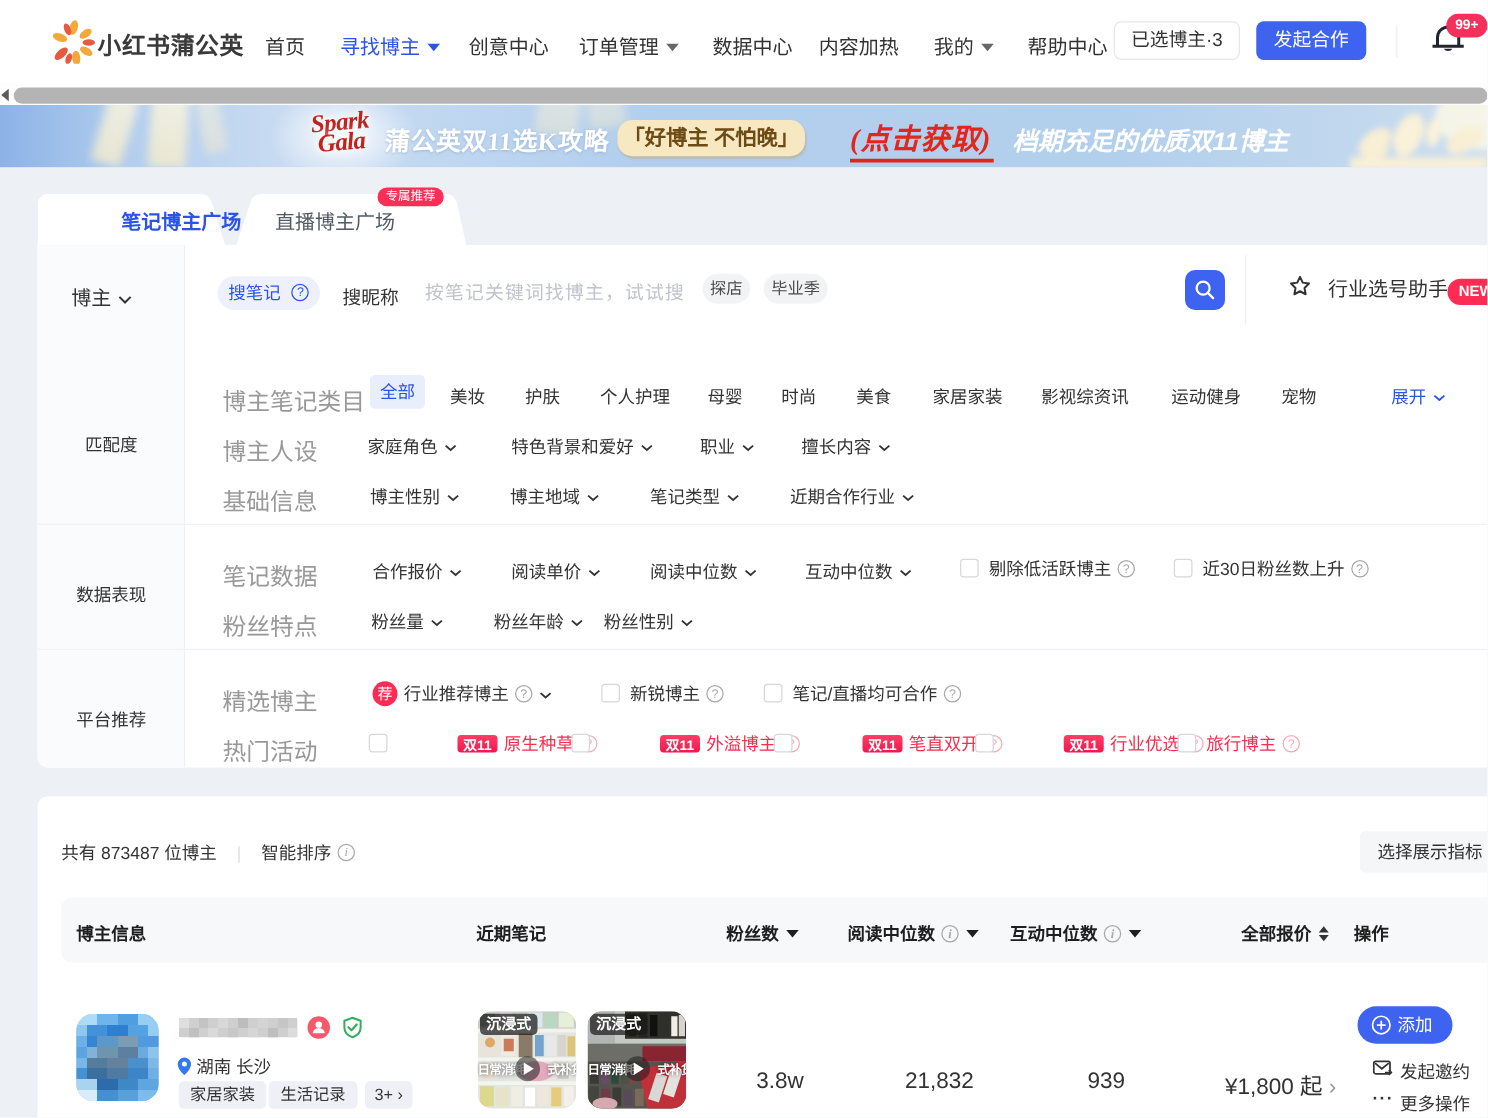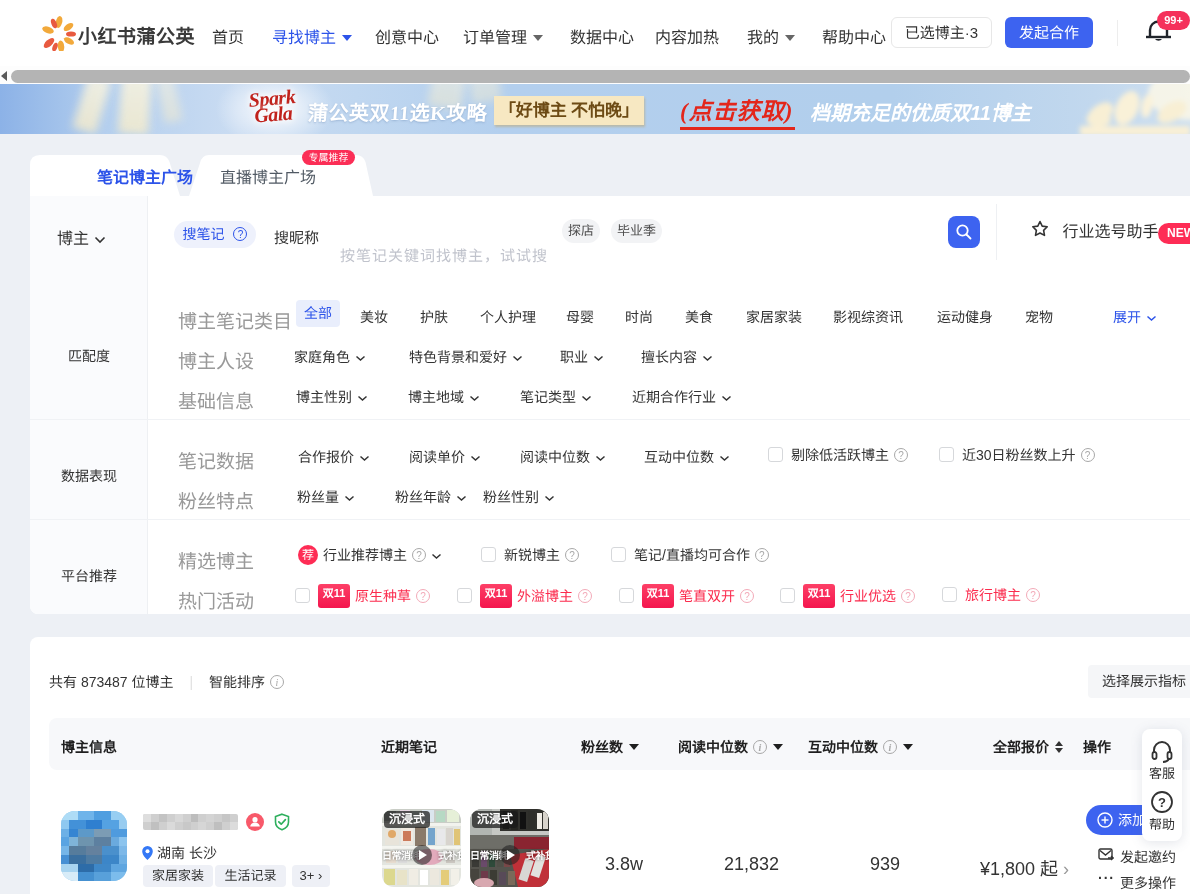--- a/index.html
+++ b/index.html
@@ -19,21 +19,21 @@
 #badge99 { position:absolute; left:1157px; top:11px; min-width:33px; height:19px; background:#f5315b; border-radius:10px; color:#fff; font-size:11px; font-weight:bold; line-height:19px; text-align:center; padding:0 5px; z-index:3; }
 
 #hscroll { position:absolute; left:0; top:66px; width:1190px; height:18px; background:#fdfdfd; }
 #hscroll .thumb { position:absolute; left:11px; top:4px; height:13px; width:1179px; background:#b4b4b4; }
 #hscroll .larr { position:absolute; left:1px; top:5px; width:0; height:0; border-top:5px solid transparent; border-bottom:5px solid transparent; border-right:6px solid #5a5a5a; }
 
 #banner { position:absolute; left:0; top:84px; width:1190px; height:50px; background:linear-gradient(90deg,#8cb2e7 0%,#b4cfee 9%,#cadcf2 20%,#c0d7f0 30%,#b3cfee 42%,#b2cfec 75%,#c2d8ee 92%,#cfe0f0 100%); overflow:hidden; }
 .ray { position:absolute; background:linear-gradient(180deg,#fdf7e2,#f6ecca); opacity:.8; filter:blur(4px); }
 #spark { position:absolute; left:241px; top:6px; width:64px; height:42px; font-family:"Liberation Serif", serif; font-style:italic; font-weight:bold; color:#c0221c; font-size:20px; line-height:16px; text-align:center; transform:rotate(-5deg); letter-spacing:-.5px; text-shadow:0 0 6px #fff,0 0 10px #fff; }
 #bannert1 { position:absolute; left:308px; top:13px; font-family:"Liberation Serif", serif; font-weight:bold; font-size:20px; color:#fff; letter-spacing:.5px; white-space:nowrap; transform:skewX(-4deg); text-shadow:0 1px 2px rgba(120,150,190,.5); }
-#bannerbox { position:absolute; left:494px; top:12px; width:150px; height:29px; background:#f7e8c2; border-radius:0; color:#6d4b15; font-family:"Liberation Serif", serif; font-weight:bold; font-size:17px; line-height:29px; text-align:center; white-space:nowrap; box-shadow:1px 2px 2px rgba(190,160,90,.45); }
+#bannerbox { position:absolute; left:494px; top:12px; width:150px; height:29px; background:#f7e8c2; border-radius:12px; color:#6d4b15; font-family:"Liberation Serif", serif; font-weight:bold; font-size:17px; line-height:29px; text-align:center; white-space:nowrap; box-shadow:1px 2px 2px rgba(190,160,90,.45); }
 #bannerred { position:absolute; left:680px; top:8px; color:#e3261b; font-weight:bold; font-style:italic; font-size:23px; border-bottom:3px solid #e3261b; padding:0 2px 1px 0; white-space:nowrap; font-family:"Liberation Serif", serif; letter-spacing:1px; }
 #bannert2 { position:absolute; left:810px; top:13px; font-weight:bold; font-size:20px; color:#fff; font-style:italic; white-space:nowrap; letter-spacing:0; }
 
 #main { position:absolute; left:0; top:134px; width:1190px; height:760px; background:#edf0f5; }
 
 .tab { position:absolute; top:21px; height:41px; background:#fff; }
 #tab1 { left:30px; width:150px; clip-path:path('M0 10 Q0 0 10 0 L130 0 Q137 0 139.5 7 L150 41 L0 41 Z'); }
 #tab1t { position:absolute; left:97px; top:30px; font-size:16px; font-weight:bold; color:#2c53e9; }
 #tab2 { left:189px; width:184px; clip-path:path('M11 8 Q13 0 20 0 L167 0 Q174 0 176.5 7 L184 41 L0 41 Z'); }
 #tab2t { position:absolute; left:220px; top:30px; font-size:16px; color:#515a64; }
@@ -41,36 +41,36 @@
 
 #card1 { position:absolute; left:30px; top:62px; width:1230px; height:418px; background:#fff; border-radius:0 8px 8px 8px; }
 #leftstrip { position:absolute; left:0; top:0; width:118px; height:418px; background:#fafbfd; border-right:1px solid #eef0f3; border-radius:0 0 0 8px; }
 .seclabel { position:absolute; left:0; width:118px; text-align:center; font-size:14px; color:#333; }
 .chev { display:inline-block; vertical-align:middle; margin-left:5px; }
 .chev svg { display:block; }
 
 #bozhu { position:absolute; left:27px; top:29px; font-size:16px; color:#333; }
 #pill-swj { position:absolute; left:144px; top:25px; width:82px; height:27px; background:#eef1fc; border-radius:14px; color:#2c53e9; font-size:14px; text-align:center; line-height:27px; }
 #snick { position:absolute; left:244px; top:30px; font-size:15px; color:#333; }
-#sph { position:absolute; left:310px; top:48px; font-size:15px; color:#c0c3cc; letter-spacing:1px;}
+#sph { position:absolute; left:310px; top:26px; font-size:15px; color:#c0c3cc; letter-spacing:1px;}
 .stag { position:absolute; top:23px; height:24px; background:#f2f3f5; border-radius:12px; font-size:13px; color:#4c4c4c; line-height:24px; padding:0 6px; }
 #sbtn { position:absolute; left:918px; top:20px; width:32px; height:32px; background:#3d63f0; border-radius:8px; }
 #sdiv { position:absolute; left:966px; top:8px; width:1px; height:56px; background:#eef0f3; }
 #assist { position:absolute; left:1000px; top:22px; }
 #assist .t { font-size:16px; color:#333; vertical-align:middle; margin-left:8px;margin-top:45px;}
 #newbadge { position:absolute; left:1128px; top:27px; width:46px; height:21px; background:#fe2c55; border-radius:11px; color:#fff; font-weight:bold; font-size:12px; text-align:center; line-height:21px; }
 
 .flabel { position:absolute; left:148px; font-size:19px; color:#999; }
 .fitem { position:absolute; font-size:14px; color:#333; white-space:nowrap; }
 .pill-all { position:absolute; background:#e9eefc; color:#2c53e9; border-radius:4px; font-size:14px; text-align:center; }
 .hr { position:absolute; left:0; width:1230px; height:1px; background:#f0f2f5; }
 .cb { display:inline-block; width:15px; height:15px; border:1px solid #d6d8db; border-radius:3px; background:#fff; vertical-align:middle; margin-right:8px; margin-bottom:3px; }
 .qm { display:inline-block; width:14px; height:14px; border:1px solid #a8a8a8; border-radius:50%; color:#a8a8a8; font-size:10px; line-height:13px; text-align:center; vertical-align:middle; margin-left:5px; margin-bottom:3px; }
 .tag-blue { display:inline-block; height:22px; background:#63c2ee; border-radius:4px; color:#fff; font-size:13px; line-height:22px; padding:0 6px; vertical-align:middle; margin-right:4px; margin-bottom:2px;}
-.tag-11 { display:inline-block; width:32px; height:24px; background:linear-gradient(180deg,#fd3f66,#f4164e); border-radius:3px; color:#fff; font-size:11px; font-weight:bold; text-align:center; line-height:18px; vertical-align:middle; margin-right:5px; margin-bottom:2px; }
+.tag-11 { display:inline-block; width:32px; height:14px; background:linear-gradient(180deg,#fd3f66,#f4164e); border-radius:3px; color:#fff; font-size:11px; font-weight:bold; text-align:center; line-height:18px; vertical-align:middle; margin-right:5px; margin-bottom:2px;margin-left:48px; }
 .red { color:#fb2c4e; }
 .qm-red { border-color:#f3aab8; color:#f3aab8; }
 .badge-jian { display:inline-block; width:20px; height:20px; background:#fe2c55; border-radius:50%; color:#fff; font-size:12px; text-align:center; line-height:20px; vertical-align:middle; margin-right:5px; margin-bottom:2px; }
 
 #card2 { position:absolute; left:30px; top:503px; width:1230px; height:300px; background:#fff; border-radius:8px; }
 #cnt { position:absolute; left:19px; top:34px; font-size:14px; color:#333; }
 #btn-metric { position:absolute; left:1058px; top:28px; width:160px; height:33px; background:#f5f6f8; border-radius:4px; font-size:14px; color:#333; line-height:33px; padding-left:14px; }
 #thead { position:absolute; left:19px; top:81px; width:1201px; height:52px; background:#f7f8fa; border-radius:8px; }
 .th { position:absolute; top:18px; font-size:14px; font-weight:bold; color:#1f1f1f; white-space:nowrap; }
 .tri-dn { display:inline-block; width:0; height:0; border-left:5px solid transparent; border-right:5px solid transparent; border-top:6px solid #1f1f1f; vertical-align:middle; margin-left:6px; margin-bottom:2px;}
@@ -465,28 +465,14 @@
           <line x1="4.5" y1="8" x2="11.5" y2="8" stroke="#fff" stroke-width="1.4"></line>
         </svg>添加</div>
     <div id="invite"><svg style="position:absolute;left:-22px;top:2px" width="16" height="13" viewBox="0 0 16 13">
           <rect x="1" y="1" width="13" height="10" rx="1.5" fill="none" stroke="#333" stroke-width="1.4"></rect>
           <path d="M2 2.5 L7.5 7 L13 2.5" fill="none" stroke="#333" stroke-width="1.4"></path>
           <path d="M10 10 h5 m-2 -2 l2.2 2 l-2.2 2" fill="none" stroke="#333" stroke-width="1.3"></path>
         </svg>发起邀约</div>
     <div id="moreop"><span style="position:absolute;left:-22px;top:-2px;letter-spacing:1px;color:#333;font-weight:bold;">···</span>更多操作</div>
   </div>
 
-  <div id="float">
-    <svg style="display:block;margin:10px auto 0" width="24" height="24" viewBox="0 0 24 24">
-        <path d="M4 14 v-3 a8 8 0 0 1 16 0 v3" fill="none" stroke="#333" stroke-width="2"></path>
-        <rect x="2.5" y="13" width="4" height="7" rx="2" fill="none" stroke="#333" stroke-width="1.8"></rect>
-        <rect x="17.5" y="13" width="4" height="7" rx="2" fill="none" stroke="#333" stroke-width="1.8"></rect>
-        <path d="M19 20 a7 5 0 0 1 -6 3" fill="none" stroke="#333" stroke-width="1.8"></path>
-      </svg>
-    <div class="lbl">客服</div>
-    <svg style="display:block;margin:8px auto 0" width="24" height="24" viewBox="0 0 24 24">
-        <circle cx="12" cy="12" r="10" fill="none" stroke="#333" stroke-width="1.8"></circle>
-        <text x="12" y="16.5" text-anchor="middle" font-size="13" font-weight="bold" fill="#333">?</text>
-      </svg>
-    <div class="lbl">帮助</div>
-  </div>
 
 </div>
 
 </body></html>

